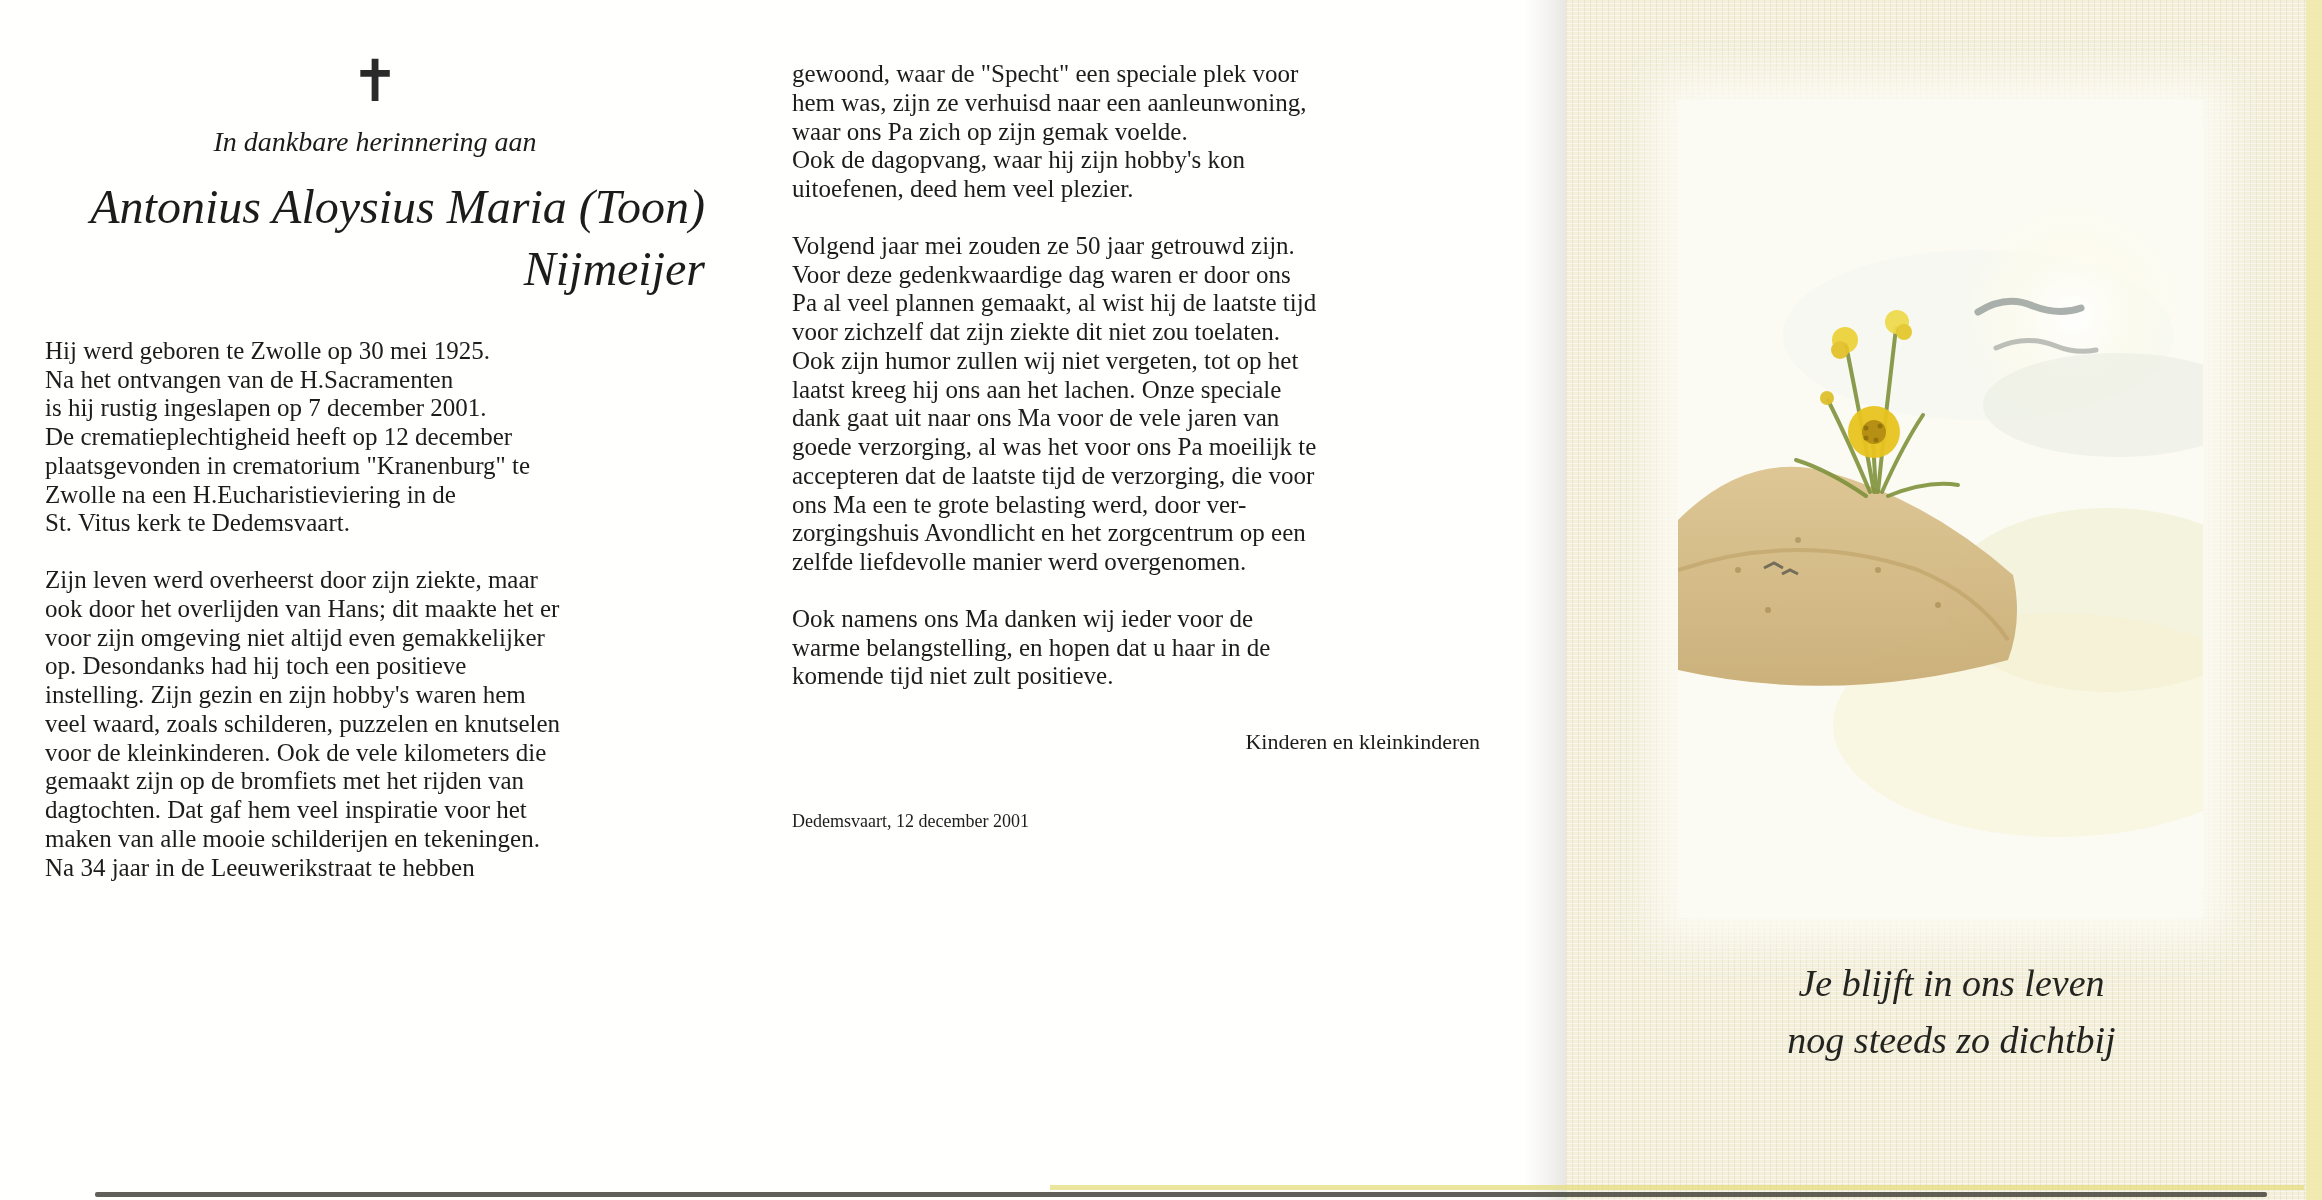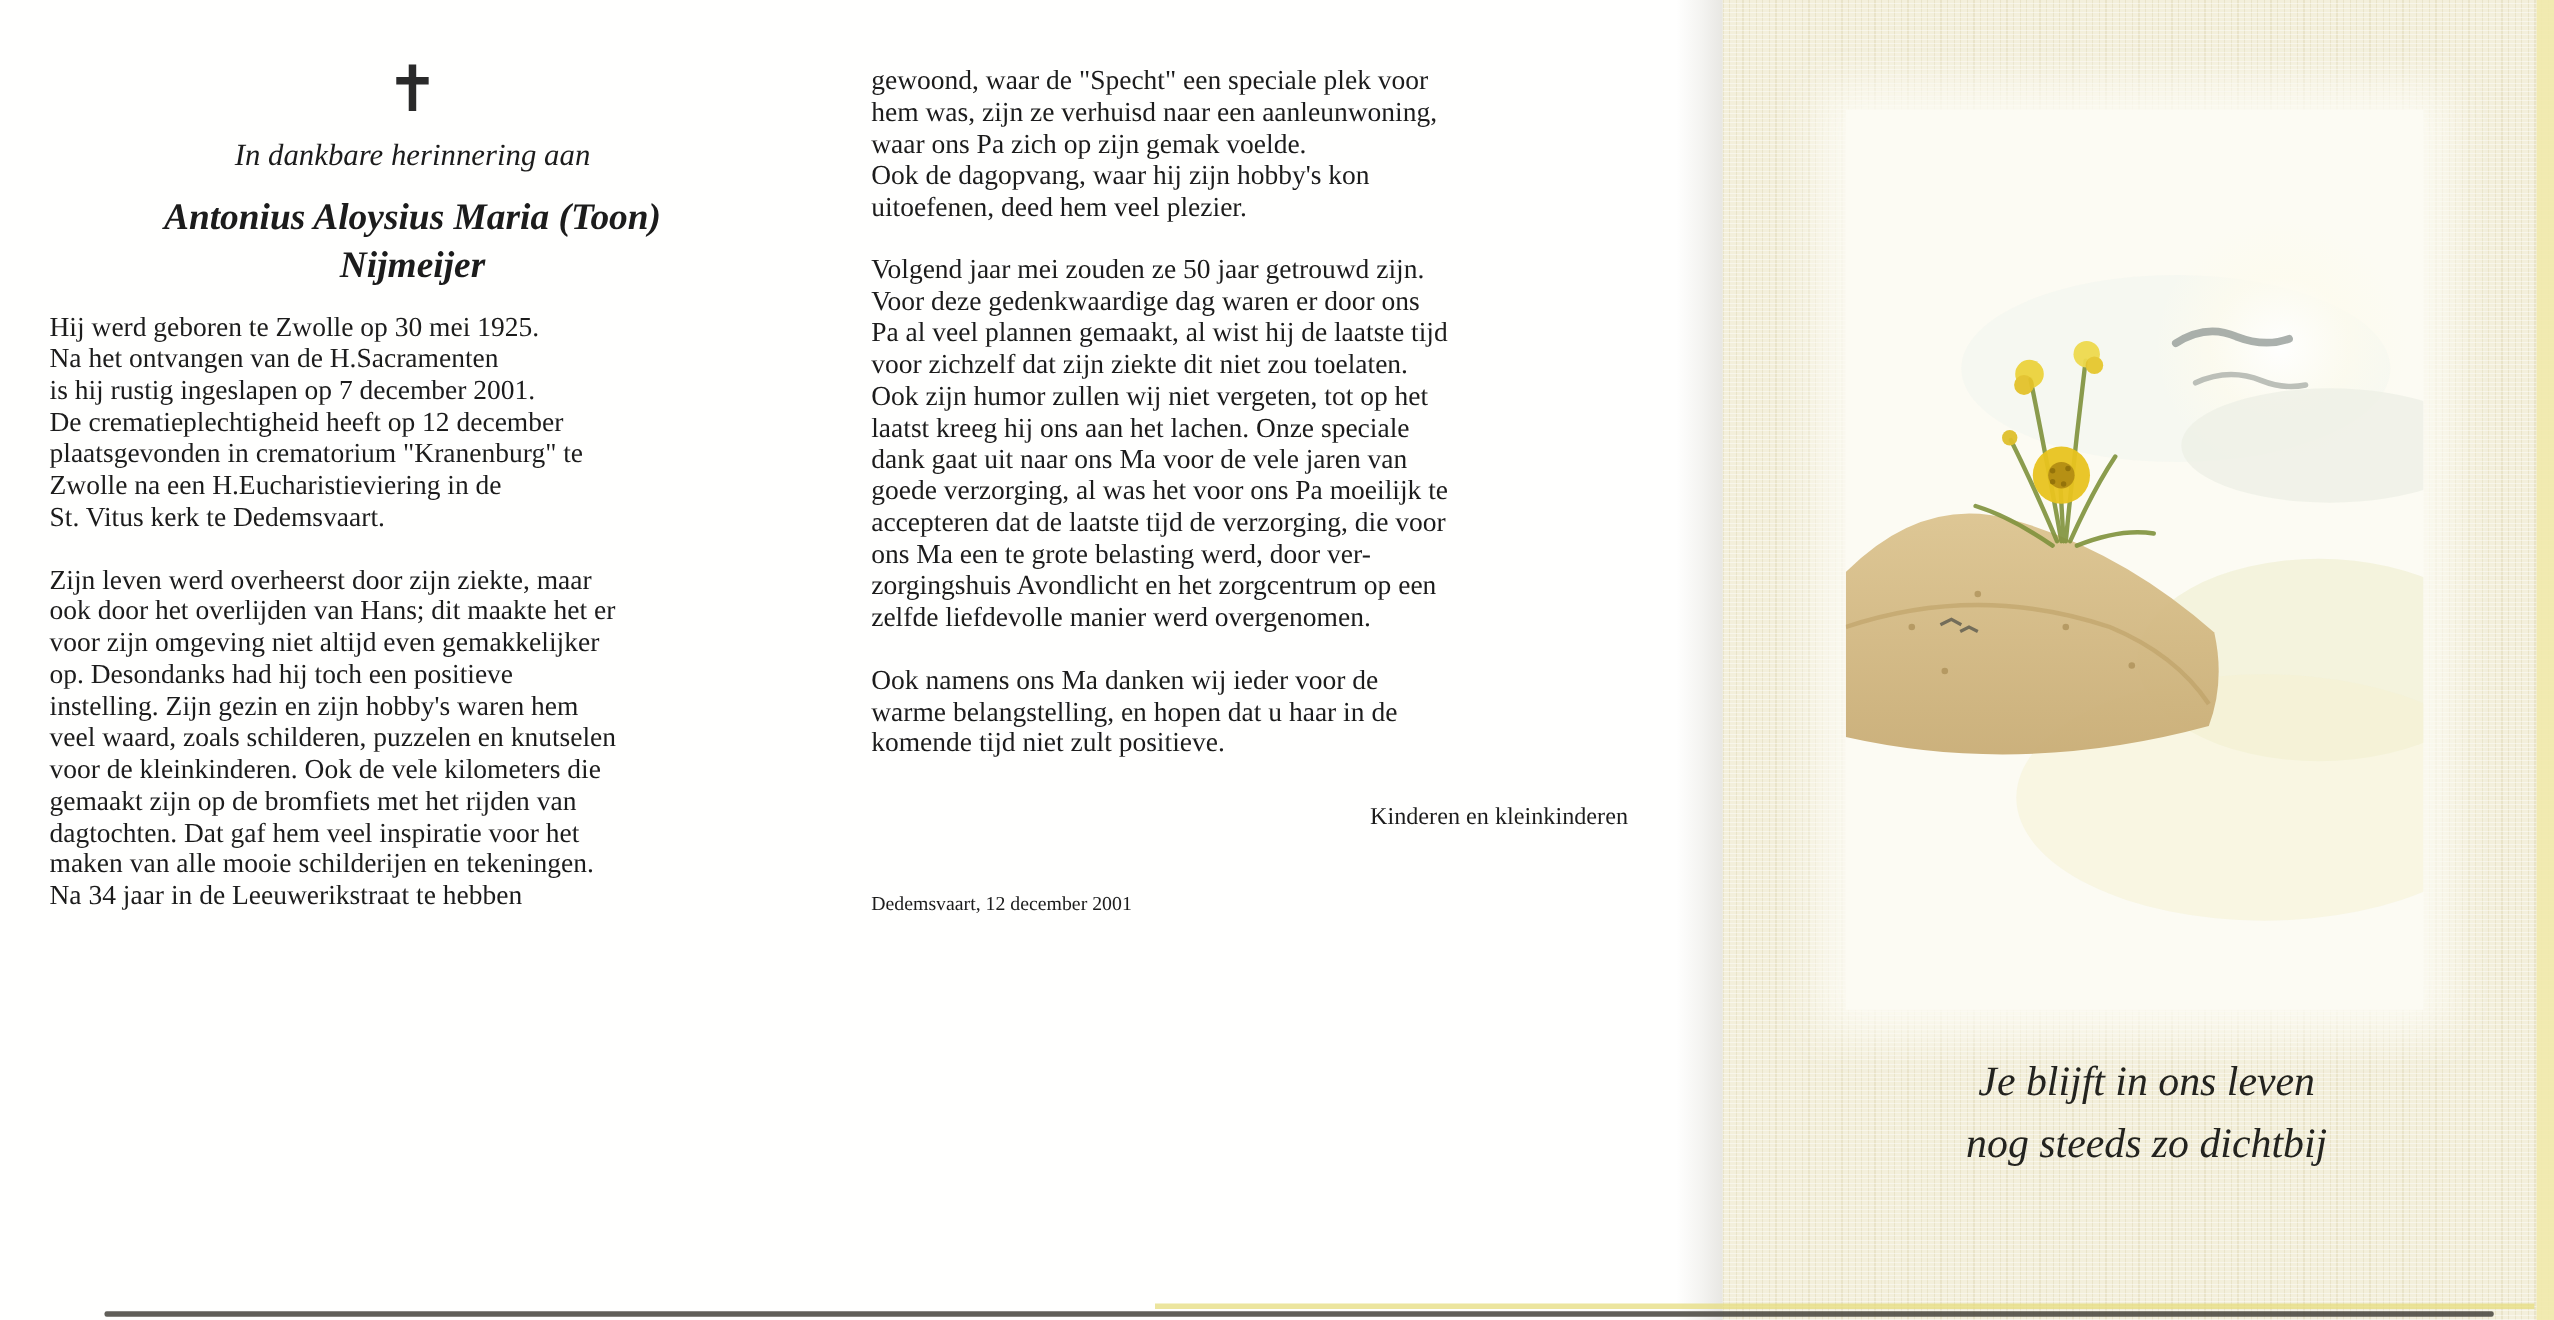--- a/index.html
+++ b/index.html
@@ -28,34 +28,34 @@
     color: #2a2a2a;
   }
   .intro {
     margin-top: 16px;
     text-align: center;
     font-style: italic;
     font-size: 28px;
   }
   .name {
     margin: 18px 0 0 0;
-    text-align: center;
+    text-align: right;
     font-style: italic;
-    font-weight: bold;
-    font-size: 34px;
+    font-weight: normal;
+    font-size: 48px;
     line-height: 1.3;
     white-space: pre-line;
   }
   .para {
     font-size: 25px;
     line-height: 1.15;
     white-space: pre-line;
     margin: 0 0 28px 0;
   }
-  .col-1 .para:first-of-type { margin-top: 20px; }
+  .col-1 .para:first-of-type { margin-top: 36px; }
 
   .col-2 {
     position: absolute; left: 792px; top: 60px; width: 700px;
   }
   .signature {
     font-size: 22px;
     text-align: right;
     padding-right: 12px;
     margin: 38px 0 0 0;
   }

